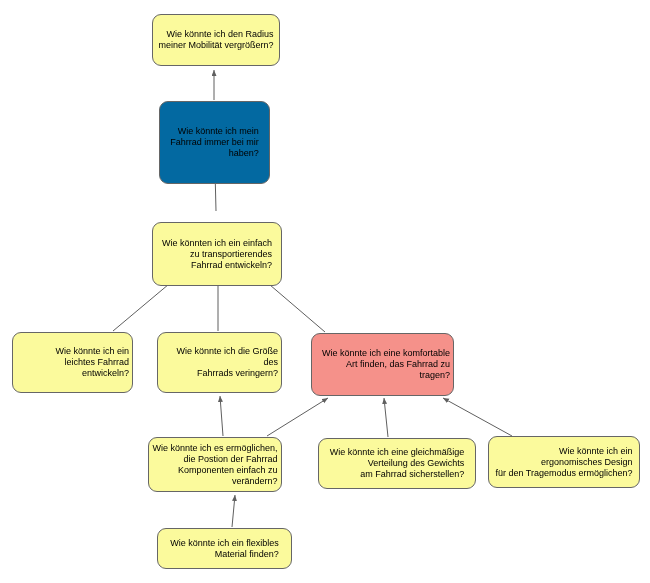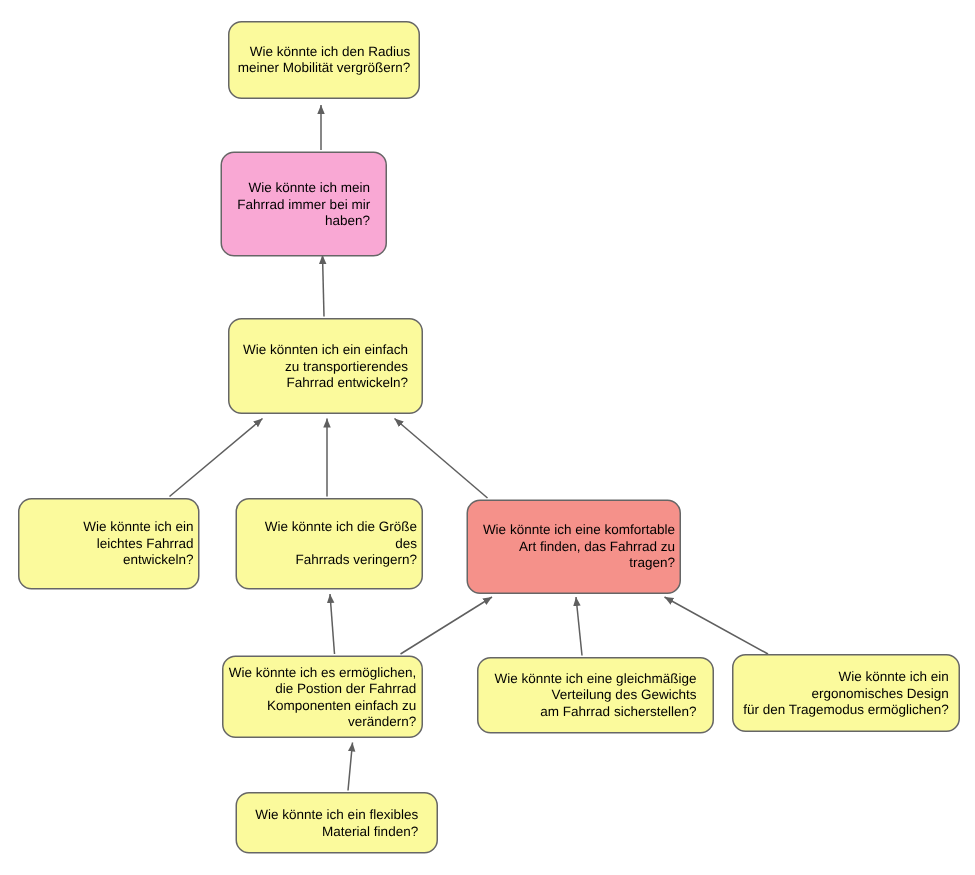--- a/index.html
+++ b/index.html
@@ -65,25 +65,25 @@
     <line class="edge" x1="223" y1="436" x2="220" y2="396" marker-end="url(#arrowhead)"></line>
     <line class="edge" x1="267" y1="436" x2="328" y2="398" marker-end="url(#arrowhead)"></line>
     <line class="edge" x1="388" y1="437" x2="384" y2="398" marker-end="url(#arrowhead)"></line>
     <line class="edge" x1="512" y1="436" x2="443" y2="398" marker-end="url(#arrowhead)"></line>
     <line class="edge" x1="232" y1="527" x2="235" y2="495" marker-end="url(#arrowhead)"></line>
   </svg>
 
   <div class="node" style="left: 152px; top: 14px; width: 128px; height: 52px; background-color: rgb(251, 250, 156);">Wie könnte ich den Radius
 meiner Mobilität vergrößern?</div>
 
-  <div class="node" style="left: 147px; top: 101px; width: 111px; height: 70px; background-color: #f9a8d4;">Wie könnte ich mein
+  <div class="node" style="left: 159px; top: 101px; width: 111px; height: 83px; background-color: #0369a1;">Wie könnte ich mein
 Fahrrad immer bei mir
 haben?</div>
 
-  <div class="node" style="left: 152px; top: 212px; width: 130px; height: 64px; background-color: rgb(251, 250, 156);">Wie könnten ich ein einfach
+  <div class="node" style="left: 152px; top: 222px; width: 130px; height: 64px; background-color: rgb(251, 250, 156);">Wie könnten ich ein einfach
 zu transportierendes
 Fahrrad entwickeln?</div>
 
   <div class="node" style="left: 12px; top: 332px; width: 121px; height: 61px; background-color: rgb(251, 250, 156);">Wie könnte ich ein
 leichtes Fahrrad entwickeln?</div>
 
   <div class="node" style="left: 311px; top: 333px; width: 143px; height: 63px; background-color: rgb(245, 145, 138);">Wie könnte ich eine komfortable
 Art finden, das Fahrrad zu tragen?</div>
 
   <div class="node" style="left: 157px; top: 332px; width: 125px; height: 61px; background-color: rgb(251, 250, 156);">Wie könnte ich die Größe des

